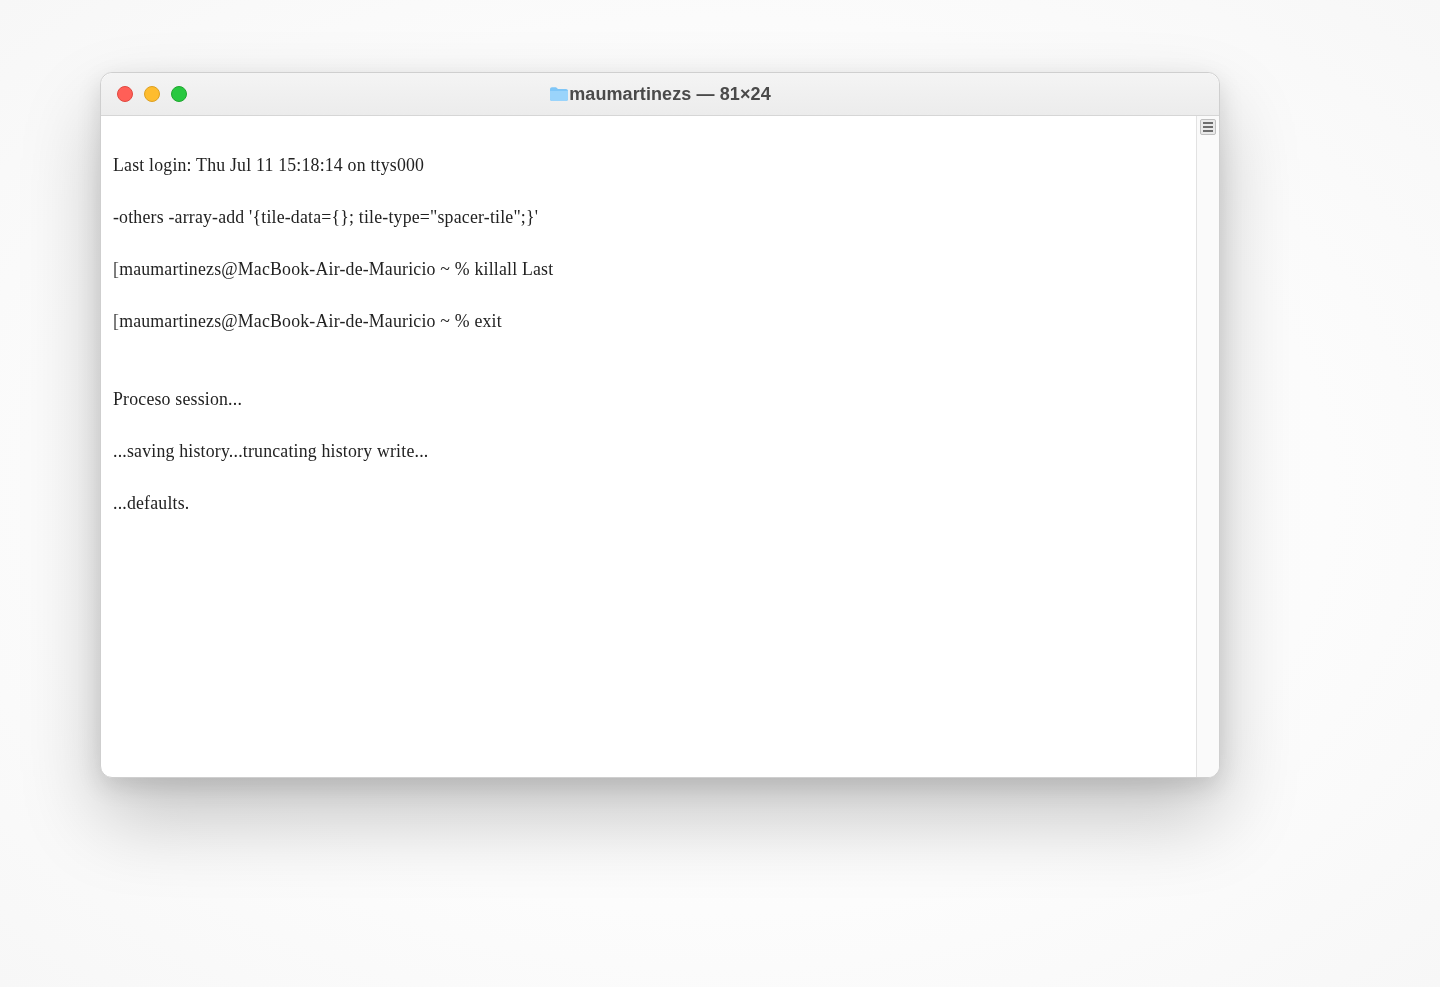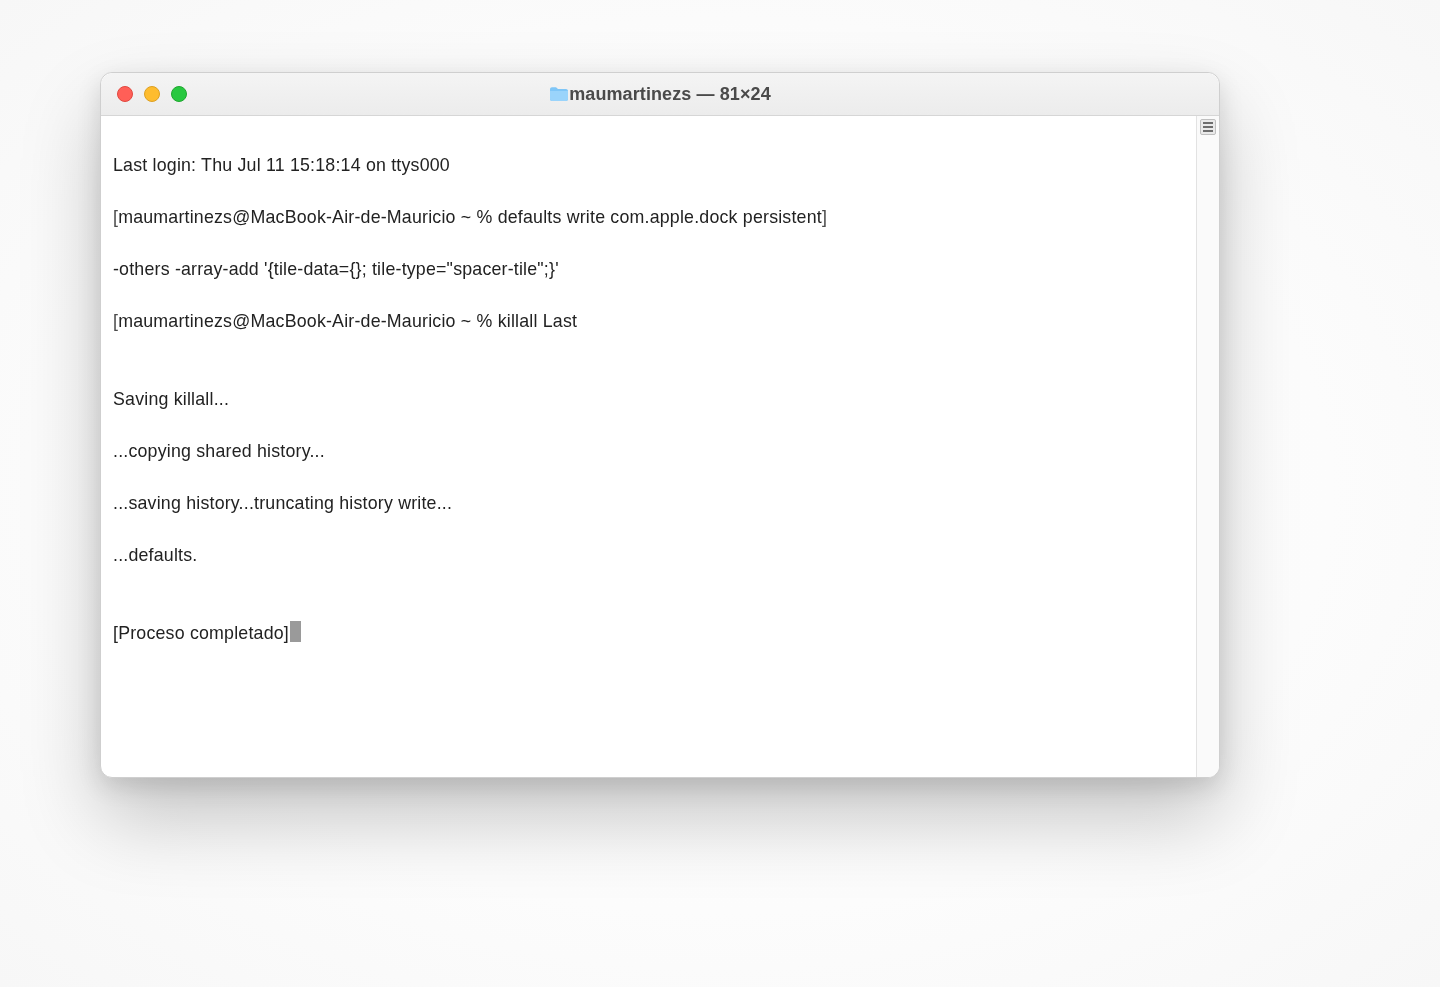--- a/index.html
+++ b/index.html
@@ -91,21 +91,21 @@
   .content-area {
     flex: 1 1 auto;
     position: relative;
     overflow: hidden;
   }
 
   .term {
     position: absolute;
     inset: 0;
     padding: 10px 0 0 12px;
-    font-family: Liberation Sans, sans-serif;
+    font-family: Liberation Serif, serif;
     font-size: 17.8px;
     line-height: 26px;
     color: #222;
     white-space: pre;
     letter-spacing: 0.2px;
   }
 
   .term .line {
     display: block;
     white-space: pre;
@@ -171,30 +171,28 @@
           </svg>
         </span>
         <span class="title-text">maumartinezs — 81×24</span>
       </div>
     </div>
 
     <div class="body">
       <div class="content-area">
         <div class="term">
 <span class="line">Last login: Thu Jul 11 15:18:14 on ttys000</span>
-<span class="line"><span class="brkt">[</span><span>maumartinezs@MacBook-Air-de-Mauricio ~ % defaults write com.apple.dock persistent</span><span class="brkt">]</span></span>
 <span class="line">-others -array-add '{tile-data={}; tile-type="spacer-tile";}'</span>
 <span class="line"><span class="brkt">[</span><span>maumartinezs@MacBook-Air-de-Mauricio ~ % killall Last</span><span style="display:inline-block;width:560px"></span></span>
+<span class="line"><span class="brkt">[</span><span>maumartinezs@MacBook-Air-de-Mauricio ~ % exit</span><span style="display:inline-block;width:648px"></span></span>
 <span class="line"></span>
-<span class="line">Saving killall...</span>
-<span class="line">...copying shared history...</span>
+<span class="line">Proceso session...</span>
 <span class="line">...saving history...truncating history write...</span>
 <span class="line">...defaults.</span>
 <span class="line"></span>
-<span class="line"><span>[Proceso completado]</span><span class="cursor-block"></span></span>
         </div>
       </div>
 
       <div class="scrollbar-track">
         <div class="ribbon-btn">
           <div class="bar"></div>
           <div class="bar"></div>
           <div class="bar"></div>
         </div>
       </div>

